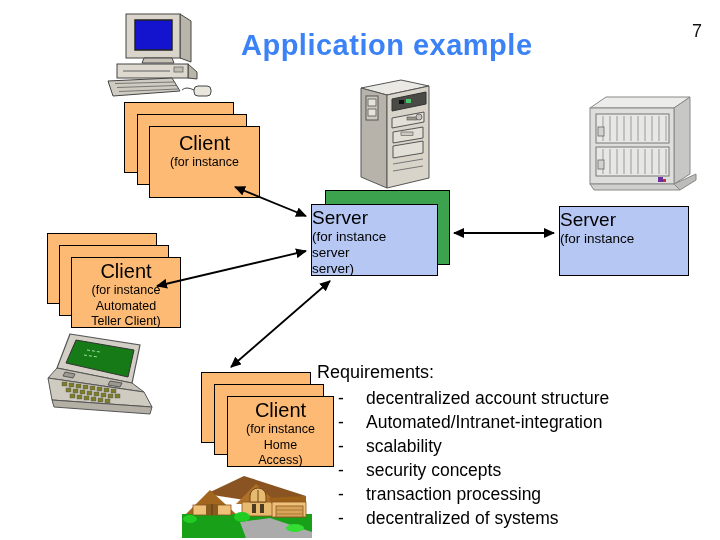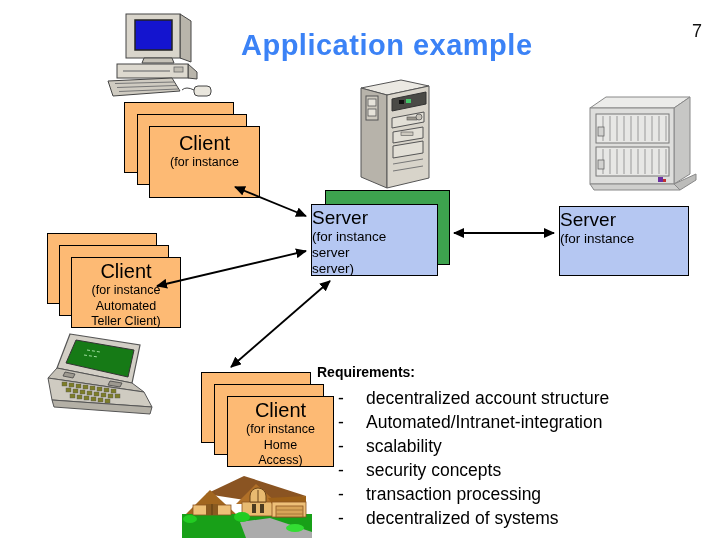--- a/index.html
+++ b/index.html
@@ -23,21 +23,21 @@
   .green-back{position:absolute;background:#3da24e;border:1.5px solid #000;box-sizing:border-box;}
   .server-box{
     position:absolute;background:#b5c7f2;border:1.5px solid #000;box-sizing:border-box;
     text-align:left;
   }
   .server-title{font-size:19px;line-height:22px;padding-top:2px;}
   .server-sub{font-size:13.5px;line-height:16px;}
 
   
   .requirements{position:absolute;left:317px;top:358px;width:398px;}
-  .req-heading{font-size:14px;font-weight:bold;line-height:28px;}
+  .req-heading{font-size:18px;font-weight:normal;line-height:28px;}
   .req-item{display:flex;font-size:17.5px;line-height:24px;padding-left:21px;}
   .req-dash{flex:0 0 28px;}
 
   .art{position:absolute;}
   svg{display:block;}
   .overlay{position:absolute;left:0;top:0;pointer-events:none;}
 </style>
 </head>
 <body>
 

